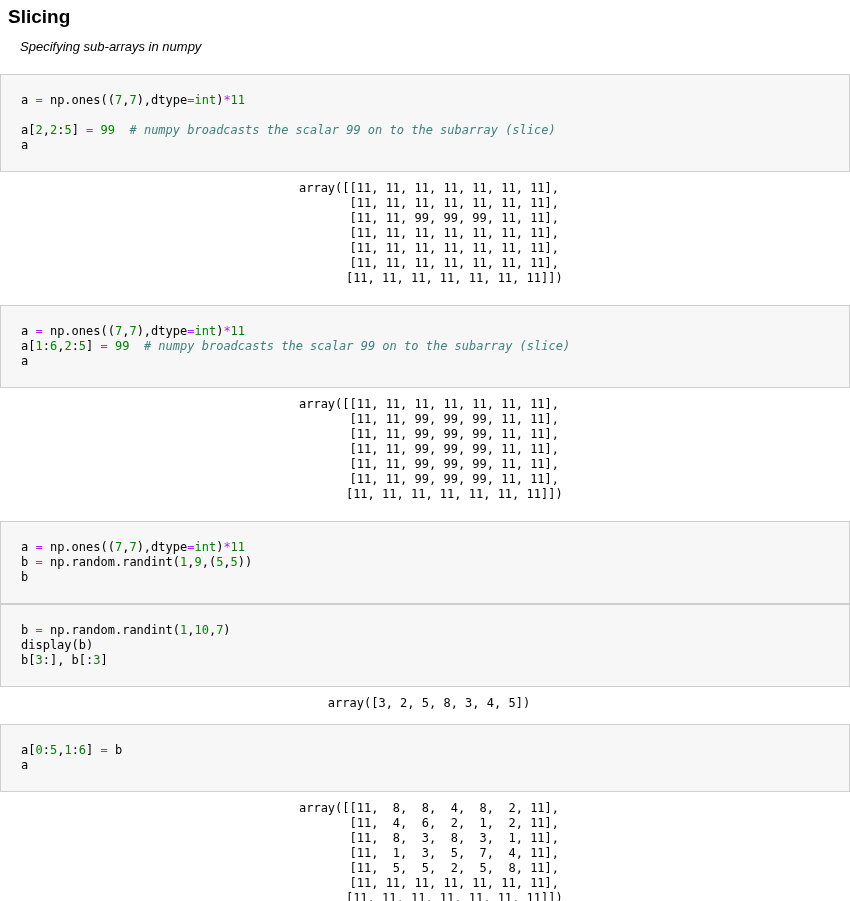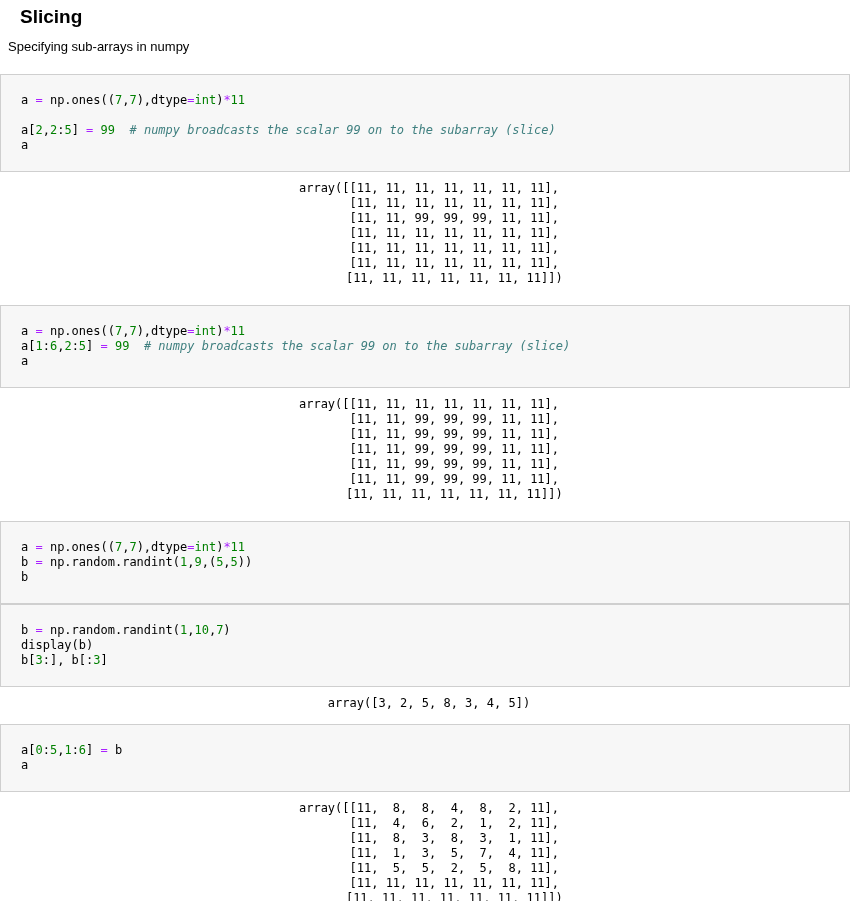--- a/index.html
+++ b/index.html
@@ -9,26 +9,27 @@
     color: #000000;
     font-family: "Liberation Sans", sans-serif;
   }
   body { width: 850px; }
 
   .md-header { margin: 0 8px; }
   .nb-title {
     font-size: 19px;
     font-weight: bold;
     line-height: 22px;
-    margin: 6px 0 0 12px;
+    margin: 6px 0 0 0;
   }
   .nb-subtitle {
     font-size: 13px;
     line-height: 15px;
-    margin: 11px 0 20px 0;
+    margin: 11px 0 20px 12px;
+    font-style: italic;
   }
 
   .code-cell {
     background: var(--cell-bg, #f7f7f7);
     border: 1px solid var(--cell-border, #cfcfcf);
     box-sizing: border-box;
     width: 100%;
   }
 
   pre {

